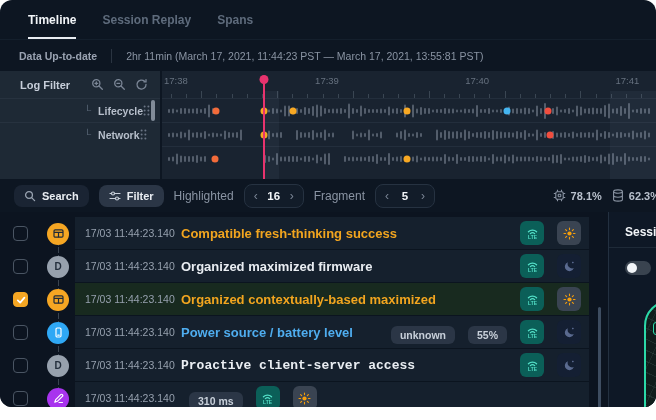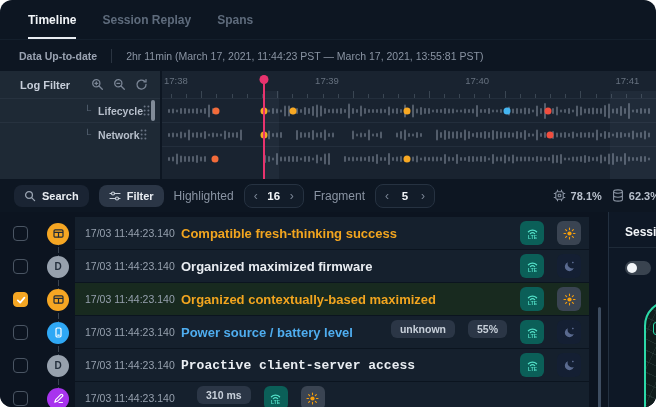--- a/index.html
+++ b/index.html
@@ -67,21 +67,21 @@
   .badge-col{width:34px;flex:none;position:relative;display:flex;align-items:center;justify-content:center;}
   .badge-col::before{content:"";position:absolute;left:50%;top:0;bottom:0;border-left:1px dashed #3A4450;}
   .log-row:first-child .badge-col::before{top:50%;}
   .badge{width:22px;height:22px;border-radius:50%;display:flex;align-items:center;justify-content:center;position:relative;z-index:1;}
   .badge .letter{font-size:10px;font-weight:800;color:#232E3C;}
   .row-card{flex:1;margin-right:19px;display:flex;align-items:center;background:#15202D;
             border-bottom:1px solid #0B141F;padding:0 8px 0 10px;min-width:0;}
   .log-row.highlighted .row-card{background:#182A1F;}
   .time{width:96px;flex:none;font-size:10.5px;color:#96A0AE;white-space:nowrap;}
   .msg{flex:1;font-size:13px;font-weight:700;white-space:nowrap;overflow:hidden;}
-  .right-icons{display:flex;align-items:flex-start;gap:13px;margin-left:16px;flex:none;}
+  .right-icons{display:flex;align-items:flex-end;gap:13px;margin-left:8px;flex:none;}
   .pill{background:#2B3646;border-radius:6px;padding:3px 9px;font-size:10.5px;color:#C8D0DA;font-weight:600;white-space:nowrap;}
   .icon-btn{width:24px;height:24px;border-radius:6px;display:flex;align-items:center;justify-content:center;cursor:default;}
   .lte-btn{background:#0B5F58;color:#53E0C8;}
   .sun-btn{background:#3A4452;color:#F59E0B;}
   .moon-btn{background:#141F33;color:#5A6A8F;}
   .partial-row{height:9px;margin-left:75px;margin-right:19px;background:#15202D;}
   .list-scrollbar{position:absolute;right:7px;top:95px;bottom:3px;width:3px;border-radius:2px;background:#3E4D61;}
 
   
   .session-panel{flex:1;position:relative;background:#0E1826;border-left:1px solid #233040;}

